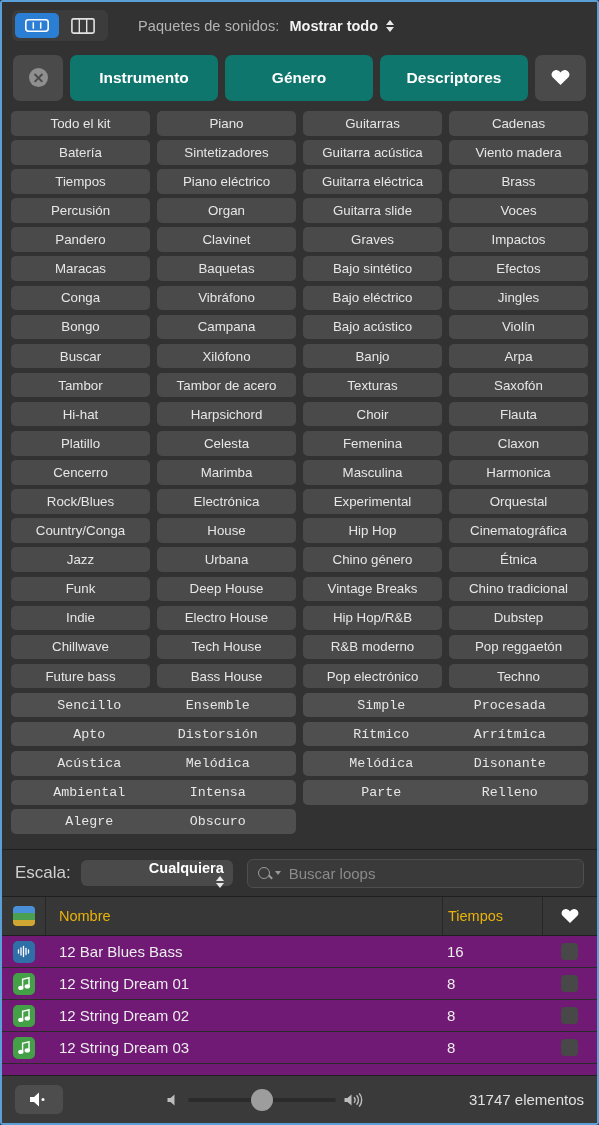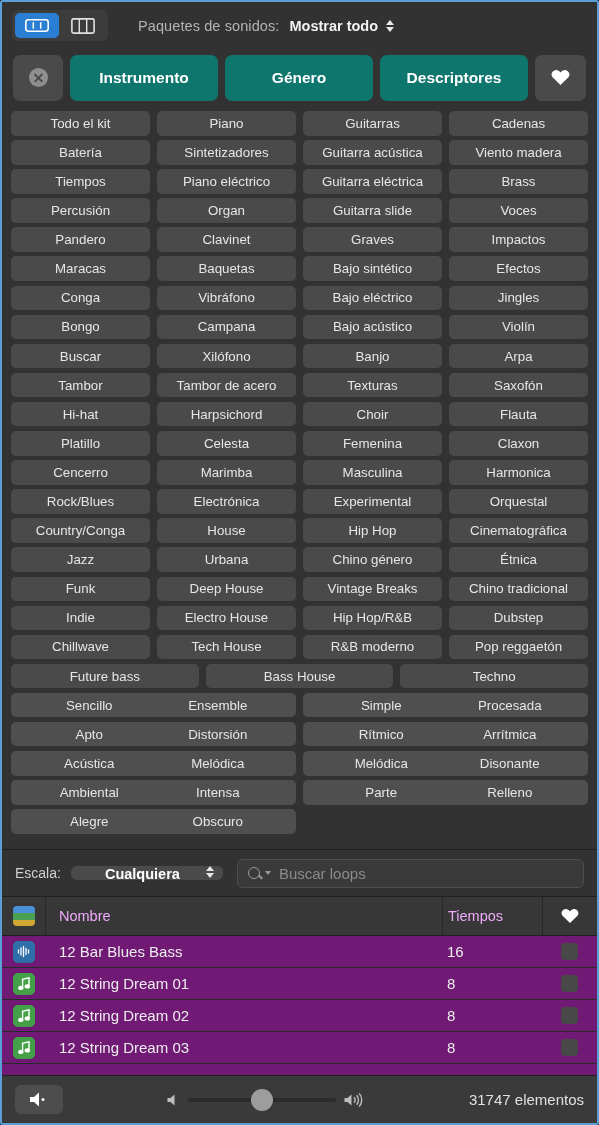--- a/index.html
+++ b/index.html
@@ -139,45 +139,47 @@
     display: flex; align-items: center; justify-content: center;
     cursor: pointer;
     white-space: nowrap;
     overflow: hidden;
   }
   .pill.wide {
     flex: 2.02 1 0;
     background: #4f4f4f;
     justify-content: flex-end;
     padding: 0 14px;
+    font-family: Liberation Mono, monospace;
   }
   .pill.wide span { flex: 1 1 0; text-align: center; }
   .pill.spacer { background: transparent; cursor: default; }
 
   
   .scalebar {
     flex: 0 0 47px;
     display: flex; align-items: center;
     padding: 0 13px;
     background: #323232;
     border-top: 1px solid #1f1f1f;
   }
-  .scale-label { color: #cfcfcf; font-size: 14px; }
+  .scale-label { color: #cfcfcf; font-size: 17px; }
   .scale-select {
     margin-left: 10px;
-    height: 14px;
+    height: 26px;
     min-width: 152px;
     background: #4a4a4a;
     border-radius: 6px;
-    display: flex; align-items: flex-start;
+    display: flex; align-items: flex-end;
     padding: 0 9px 0 16px;
     color: #ffffff;
     font-size: 14.5px;
     font-weight: bold;
     cursor: pointer;
+    flex-direction: column;
   }
   .scale-select .sval { flex: 1 1 auto; text-align: center; }
   .searchbox {
     margin-left: 14px;
     flex: 1 1 auto;
     height: 29px;
     background: #3a3a3a;
     border: 1px solid #4e4e4e;
     border-radius: 6px;
     display: flex; align-items: center;
@@ -199,21 +201,21 @@
   .mini-chev { width:0;height:0;border-left:3.5px solid transparent;border-right:3.5px solid transparent;border-top:4px solid #9a9a9a;margin-left:1px;flex:none; }
   .search-ph { color: #8b8b8b; font-size: 15px; margin-left: 4px; }
 
   
   .table-head {
     flex: 0 0 40px;
     display: flex; align-items: center;
     background: #373737;
     border-top: 1px solid #1f1f1f;
     border-bottom: 1px solid #1f1f1f;
-    color: #f0abfc;
+    color: #eab308;
     font-size: 14.5px;
   }
   .th-icon { width: 44px; display:flex; align-items:center; justify-content:center; border-right: 1px solid #272727; height: 100%; }
   .stripe-icon { width: 22px; height: 20px; border-radius: 4px; overflow: hidden; display:flex; flex-direction: column; }
   .stripe-icon i { flex:1 1 0; display:block; }
   .th-name { flex: 1 1 auto; padding-left: 13px; }
   .th-beats { width: 100px; padding-left: 5px; border-left: 1px solid #272727; height:100%; display:flex; align-items:center; }
   .th-fav { width: 55px; display:flex; align-items:center; justify-content:center; border-left: 1px solid #272727; height:100%; color:#fff; }
 
   .tbody { flex: 1 1 auto; overflow: hidden; background: #701a75; }
@@ -409,20 +411,21 @@
       </div>
       <div class="grow">
         <div class="pill">Chillwave</div>
         <div class="pill">Tech House</div>
         <div class="pill">R&amp;B moderno</div>
         <div class="pill">Pop reggaetón</div>
       </div>
       <div class="grow">
         <div class="pill">Future bass</div>
         <div class="pill">Bass House</div>
+        <div class="pill">Pop electrónico</div>
         <div class="pill">Techno</div>
       </div>
       <div class="grow">
         <div class="pill wide">
           <span>Sencillo</span>
           <span>Ensemble</span>
         </div>
         <div class="pill wide">
           <span>Simple</span>
           <span>Procesada</span>

